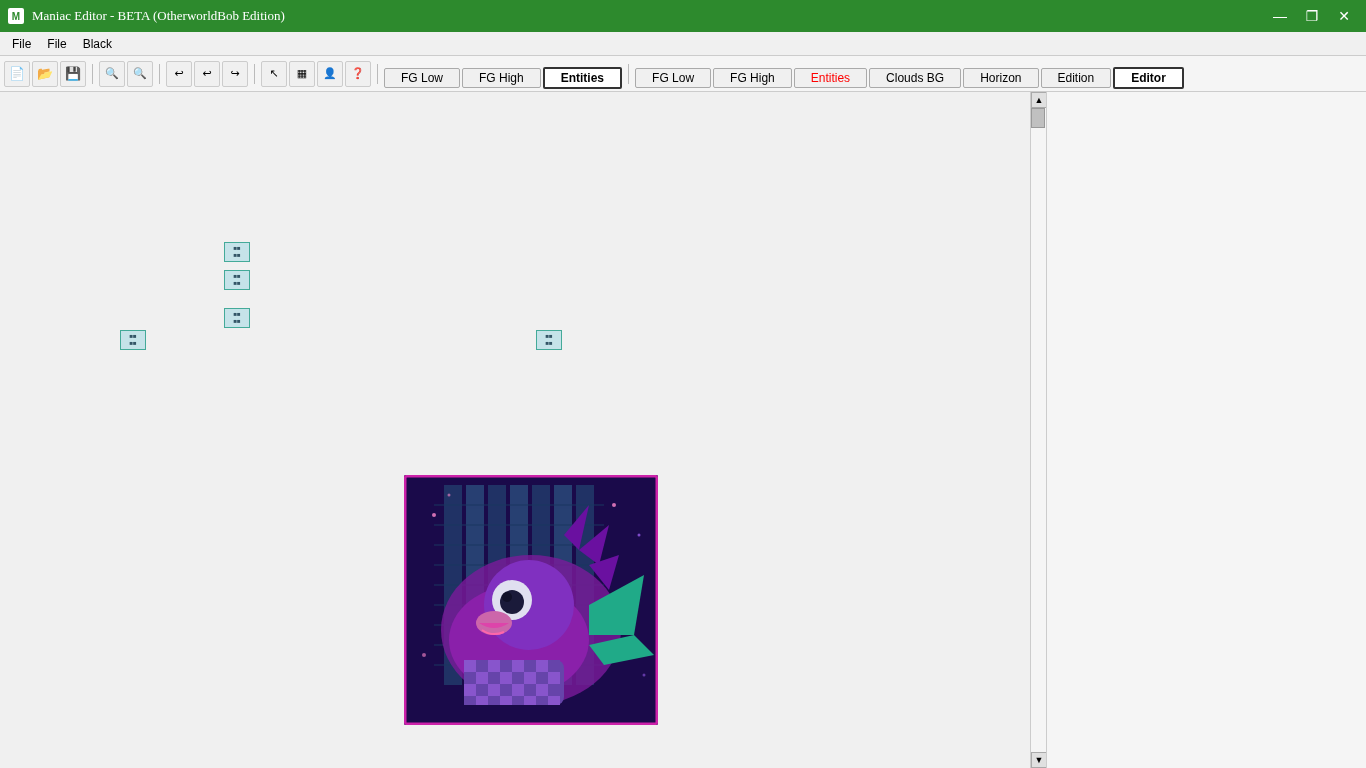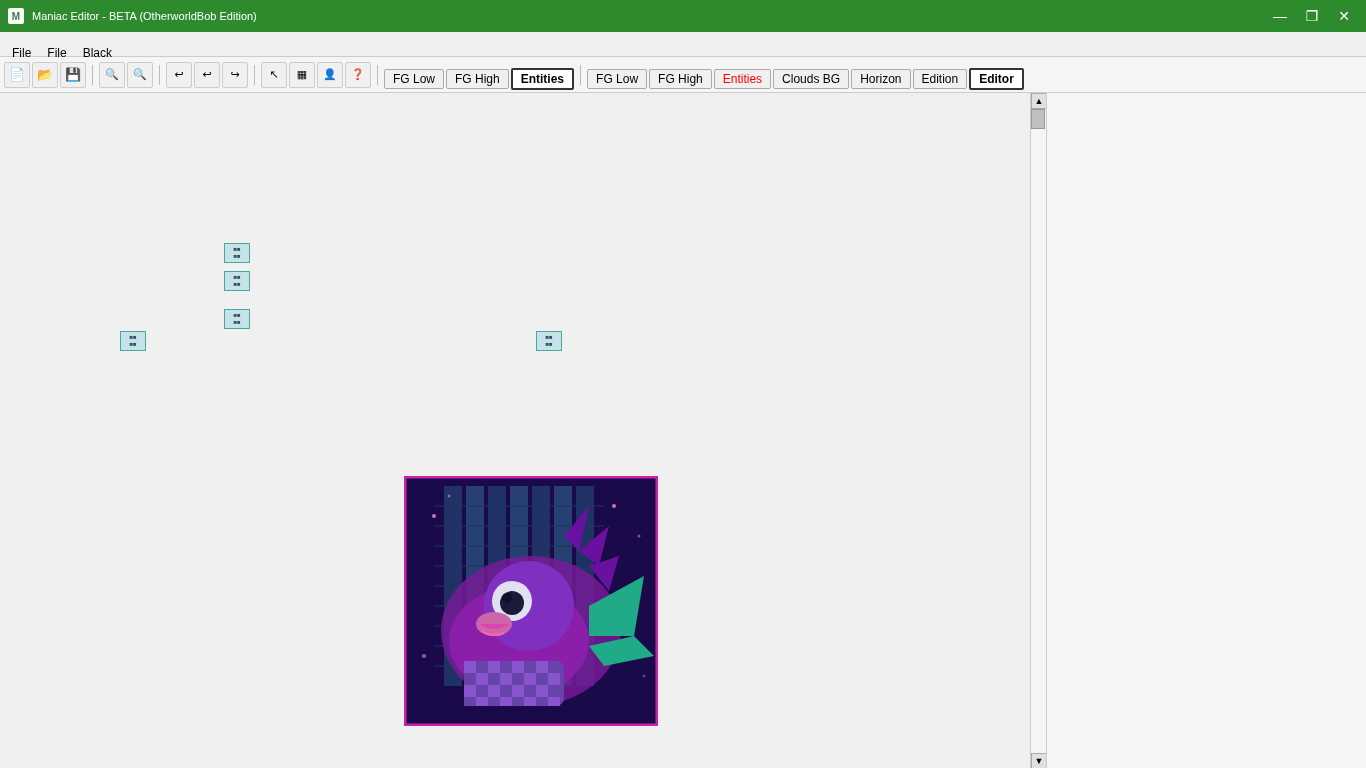--- a/index.html
+++ b/index.html
@@ -27,21 +27,22 @@
       background: #fff;
       border-radius: 2px;
       display: flex;
       align-items: center;
       justify-content: center;
       font-size: 10px;
       color: #2d8a2d;
       font-weight: bold;
     }
     #titlebar-title {
-      font-size: 11px;
+      font-size: 13px;
+      font-family: Liberation Serif, serif;
     }
     #titlebar-controls {
       display: flex;
       gap: 4px;
     }
     .titlebar-btn {
       width: 28px;
       height: 28px;
       background: transparent;
       border: none;
@@ -52,23 +53,23 @@
       align-items: center;
       justify-content: center;
       border-radius: 3px;
     }
 
     
     #menubar {
       background: #f0f0f0;
       height: 24px;
       display: flex;
-      align-items: flex-start;
+      align-items: center;
       border-bottom: 1px solid #ccc;
-      padding: 12px 4px;
+      padding: 0 4px;
     }
     .menu-item {
       padding: 2px 8px;
       cursor: pointer;
       border-radius: 3px;
       font-size: 12px;
     }
 
     
     #toolbar {
@@ -92,21 +93,21 @@
       font-size: 13px;
       border-radius: 2px;
     }
     .toolbar-separator {
       width: 1px;
       height: 20px;
       background: #bbb;
       margin: 0 4px;
     }
     .layer-tab {
-      padding: 2px 8px;
+      padding: 2px 16px;
       border: 1px solid #aaa;
       background: #f0f0f0;
       cursor: pointer;
       font-size: 12px;
       border-radius: 2px;
       white-space: nowrap;
       margin-top: 8px;
     }
     .layer-tab.active {
       background: white;

